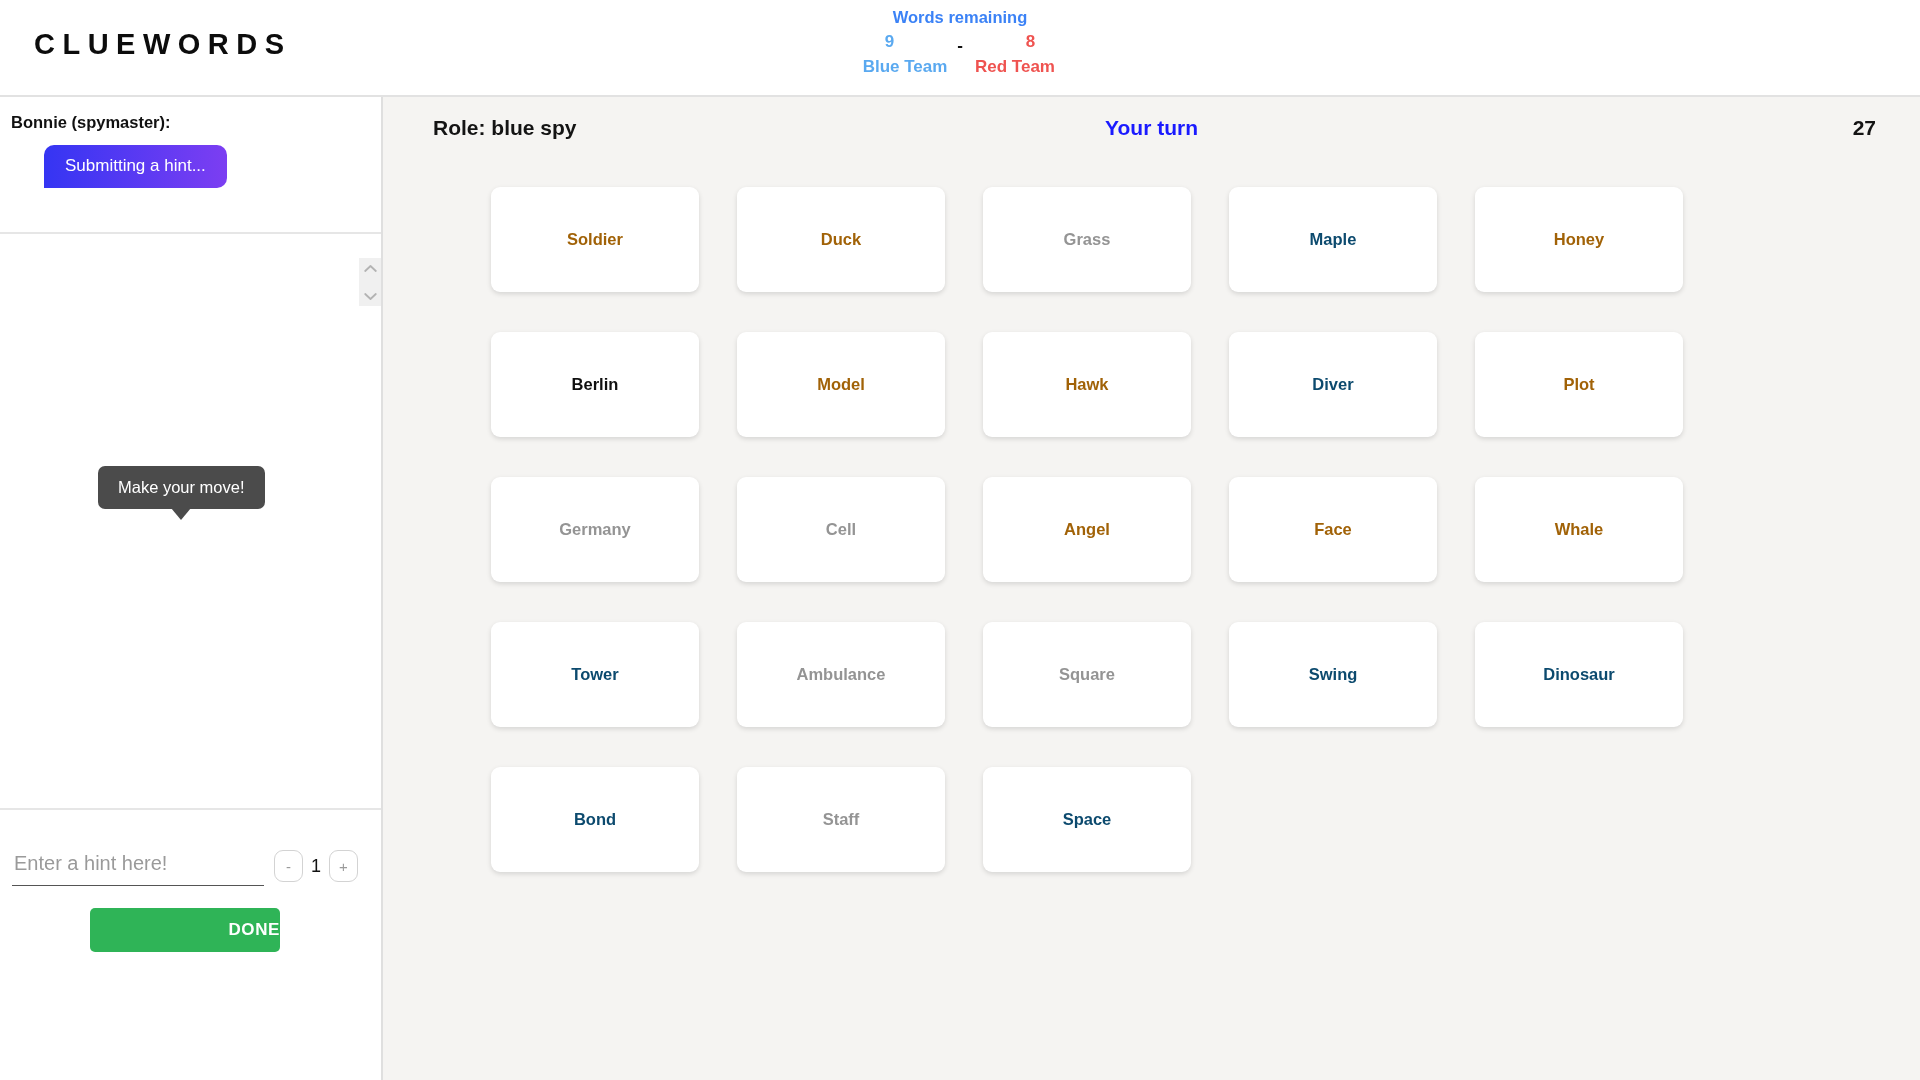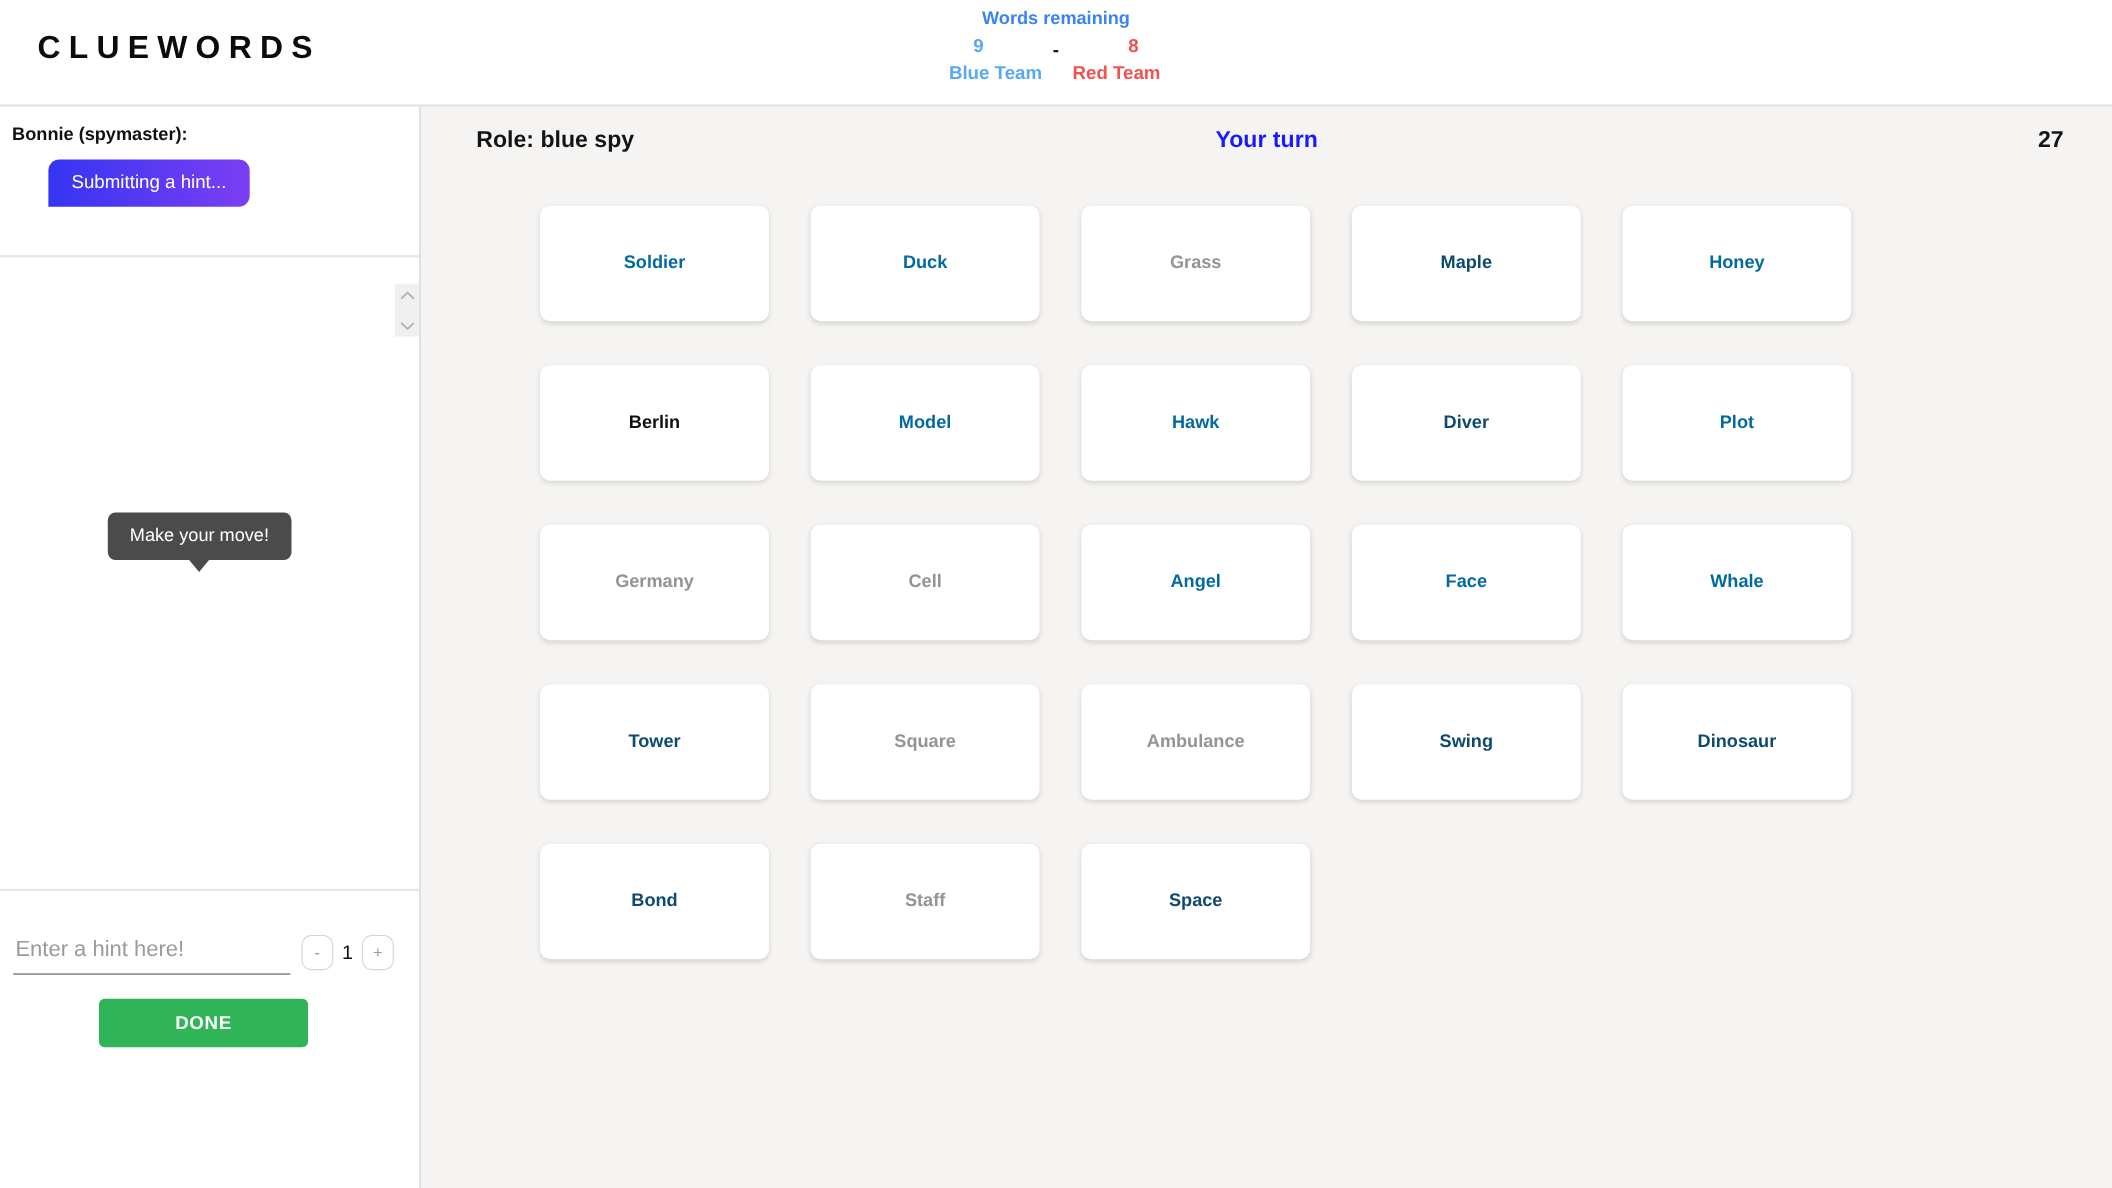--- a/index.html
+++ b/index.html
@@ -215,20 +215,21 @@
     height: 44px;
     background: #2fb457;
     color: #ffffff;
     border: none;
     border-radius: 5px;
     font-size: 17px;
     font-weight: bold;
     letter-spacing: 0.6px;
     font-family: "Liberation Sans", sans-serif;
     cursor: pointer;
+    text-align: right;
   }
 
   
   .board {
     flex: 1 1 auto;
     background: #f5f4f2;
     position: relative;
     min-width: 0;
   }
   .board-head {
@@ -271,21 +272,21 @@
     border-radius: 9px;
     box-shadow: 0 2px 5px rgba(0,0,0,0.13);
     display: flex;
     align-items: center;
     justify-content: center;
     font-size: 16.5px;
     font-weight: bold;
     cursor: pointer;
     user-select: none;
   }
-  .card.blue     { color: #0369a1; }
+  .card.blue     { color: #a16207; }
   .card.red      { color: #0c4a6e; }
   .card.neutral  { color: #949494; }
   .card.assassin { color: #101010; }
 </style>
 </head>
 <body>
 
 <div class="app">
 
   <div class="topbar">
@@ -367,22 +368,22 @@
           <div class="card blue">Model</div>
           <div class="card blue">Hawk</div>
           <div class="card red">Diver</div>
           <div class="card blue">Plot</div>
           <div class="card neutral">Germany</div>
           <div class="card neutral">Cell</div>
           <div class="card blue">Angel</div>
           <div class="card blue">Face</div>
           <div class="card blue">Whale</div>
           <div class="card red">Tower</div>
+          <div class="card neutral">Ambulance</div>
           <div class="card neutral">Square</div>
-          <div class="card neutral">Ambulance</div>
           <div class="card red">Swing</div>
           <div class="card red">Dinosaur</div>
           <div class="card red">Bond</div>
           <div class="card neutral">Staff</div>
           <div class="card red">Space</div>
         </div>
     </div>
 
   </div>
 </div>

